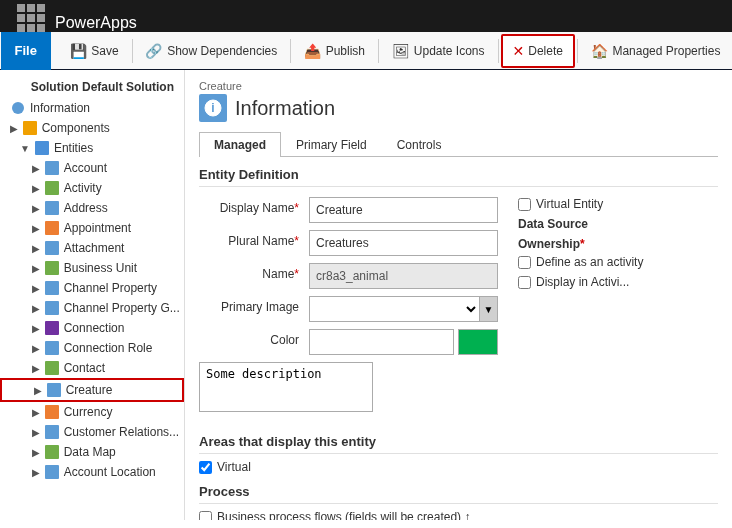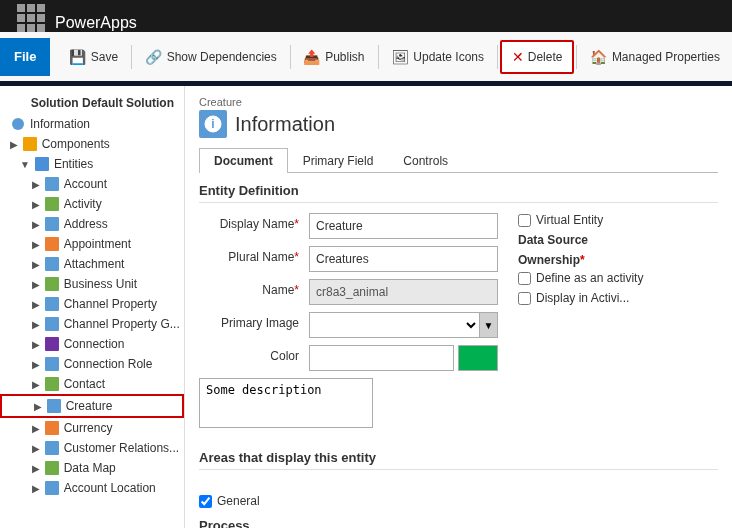--- a/index.html
+++ b/index.html
@@ -5,21 +5,21 @@
     * { margin: 0; padding: 0; box-sizing: border-box; }
     body { font-family: 'Segoe UI', Arial, sans-serif; font-size: 12px; background: #fff; width: 732px; height: 528px; overflow: hidden; }
 
     
     .top-bar { background: #1a1a1a; height: 32px; display: flex; align-items: flex-end; padding: 0 17px; }
     .app-grid-icon { width: 28px; height: 28px; display: grid; grid-template-columns: repeat(3,8px); grid-template-rows: repeat(3,8px); gap: 2px; margin-right: 10px; }
     .app-grid-icon span { background: #9b9b9b; display: block; }
     .app-name { color: #fff; font-size: 16px; font-weight: 300; }
 
     
-    .ribbon { background: #f8f8f8; border-bottom: 5px solid #0f172a; height: 54px; display: flex; align-items: center; padding: 0 0; }
+    .ribbon { background: #f8f8f8; border-bottom: 1px solid #0f172a; height: 38px; display: flex; align-items: center; padding: 0 0; justify-content: center; }
     .ribbon-file-btn { background: #0072c6; color: #fff; font-size: 13px; font-weight: bold; padding: 0 14px; height: 38px; display: flex; align-items: center; margin-right: 8px; cursor: pointer; border: none; }
     .ribbon-btn { display: flex; align-items: center; gap: 4px; padding: 2px 10px; height: 34px; border: 1px solid transparent; cursor: pointer; font-size: 12px; color: #333; background: transparent; border-radius: 2px; }
     .ribbon-btn.active-btn { border: 2px solid #c00; background: #fff; }
     .ribbon-separator { width: 1px; background: #ccc; height: 24px; margin: 0 2px; }
     .ribbon-icon { font-size: 14px; }
 
     
     .main-layout { display: flex; height: calc(528px - 40px - 38px); }
 
     
@@ -63,21 +63,21 @@
     .color-swatch { width: 40px; height: 26px; background: #00b050; border: 1px solid #ababab; margin-left: 4px; cursor: pointer; }
     .description-input { flex: 1; border: 1px solid #ababab; padding: 4px 6px; font-size: 12px; min-height: 50px; resize: none; background: #fff; }
 
     .right-panel { padding-top: 0; }
     .checkbox-row { display: flex; align-items: center; gap: 5px; margin-bottom: 6px; font-size: 12px; color: #333; }
     .checkbox-row input[type=checkbox] { margin: 0; }
     .right-label { font-size: 12px; font-weight: bold; margin-top: 6px; margin-bottom: 4px; color: #333; }
 
     
     .areas-section { margin-top: 12px; }
-    .areas-title { font-size: 13px; font-weight: bold; color: #333; margin-bottom: 24px; border-bottom: 1px solid #e0e0e0; padding-bottom: 4px; }
+    .areas-title { font-size: 13px; font-weight: bold; color: #333; margin-bottom: 6px; border-bottom: 1px solid #e0e0e0; padding-bottom: 4px; }
     .process-section { margin-top: 10px; }
 
     
     .sidebar::-webkit-scrollbar { width: 6px; }
     .sidebar::-webkit-scrollbar-thumb { background: #ccc; border-radius: 3px; }
   </style>
 </head>
 <body>
 
 <div class="top-bar">
@@ -278,21 +278,21 @@
       <div class="title-icon">
         <svg width="18" height="18" viewBox="0 0 18 18">
           <circle cx="9" cy="9" r="8" fill="white" stroke="white" stroke-width="1"></circle>
           <text x="9" y="13" text-anchor="middle" font-size="12" fill="#5b9bd5" font-weight="bold">i</text>
         </svg>
       </div>
       <h1 class="page-title">Information</h1>
     </div>
 
     <div class="tabs">
-      <div class="tab active">Document</div>
+      <div class="tab active">Managed</div>
       <div class="tab">Primary Field</div>
       <div class="tab">Controls</div>
     </div>
 
     <div class="section-title">Entity Definition</div>
 
     <div class="form-area">
       <div class="form-left">
 
         <div class="form-row">
@@ -367,21 +367,21 @@
           <input type="checkbox" style="">
           <label>Display in Activi...</label>
         </div>
       </div>
     </div>
 
     <div class="areas-section">
       <div class="areas-title">Areas that display this entity</div>
       <div class="checkbox-row">
         <input type="checkbox" checked="" style="">
-        <label>General</label>
+        <label>Virtual</label>
       </div>
     </div>
 
     <div class="process-section">
       <div class="areas-title">Process</div>
       <div class="checkbox-row">
         <input type="checkbox" style="">
         <label>Business process flows (fields will be created) ↑</label>
       </div>
     </div>

